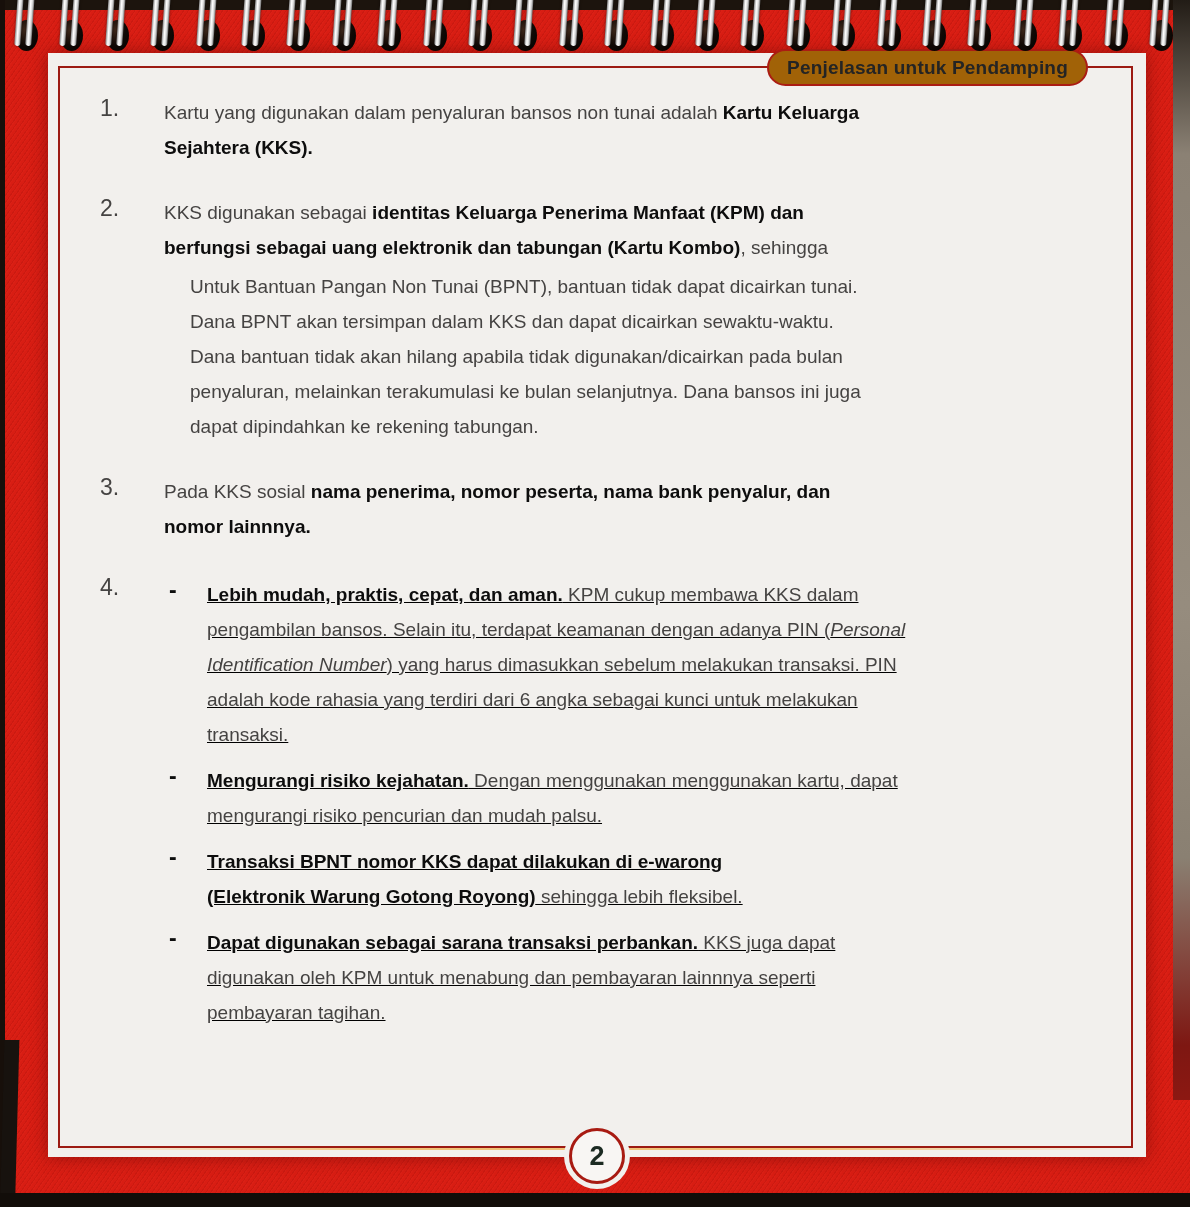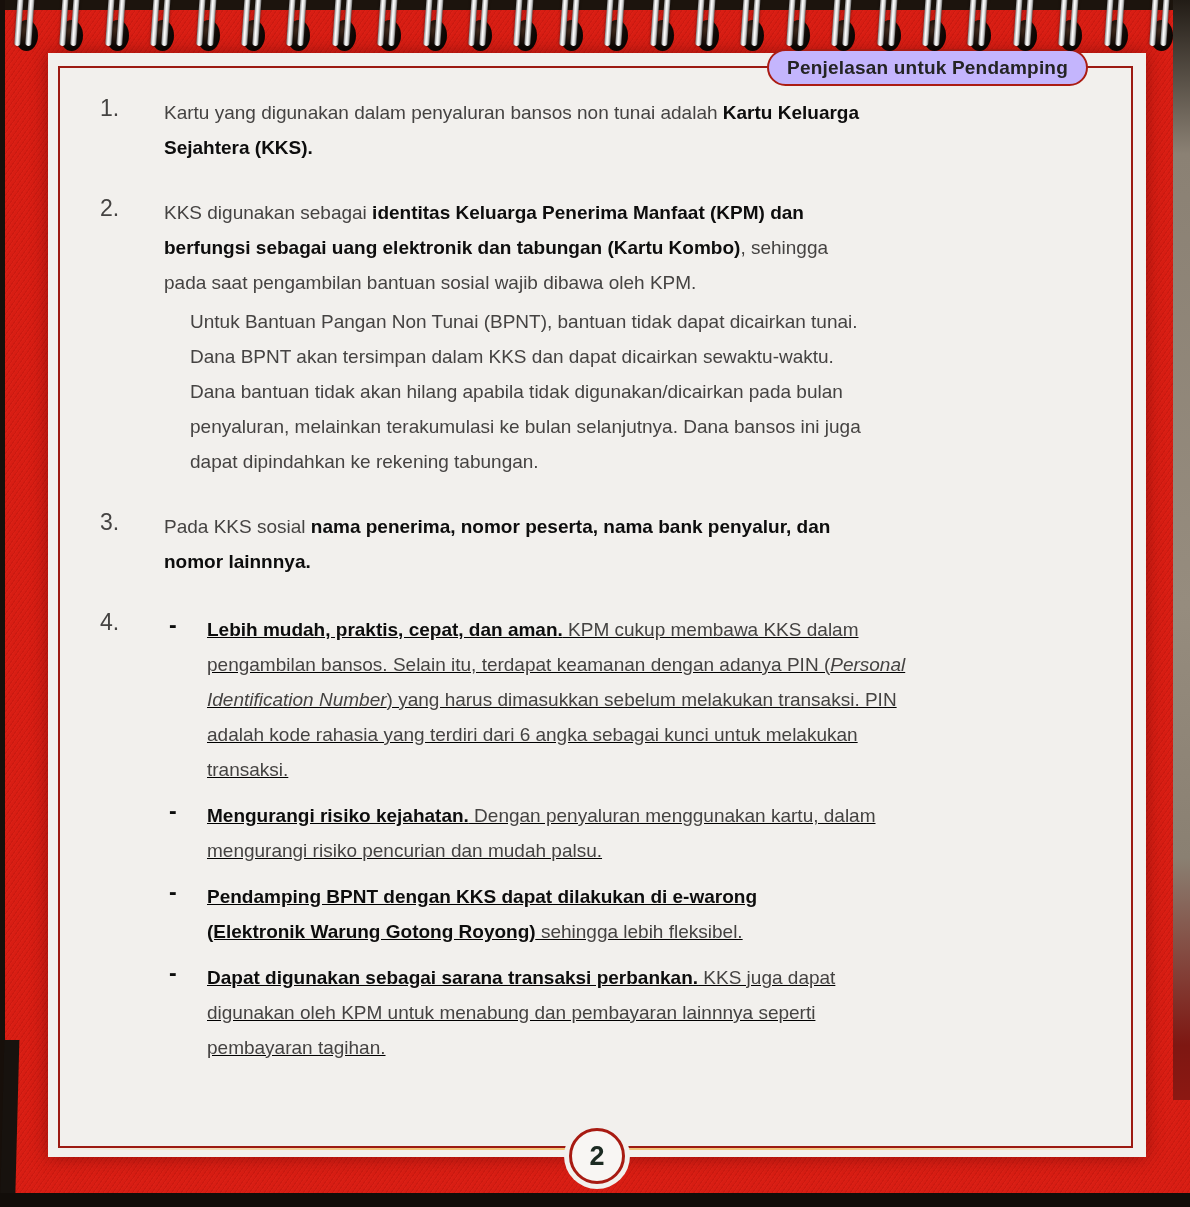--- a/index.html
+++ b/index.html
@@ -20,21 +20,21 @@
   
   .page{position:absolute;left:48px;top:53px;width:1098px;height:1104px;
         background:#f2f0ed;box-shadow:0 0 16px rgba(70,0,0,.45);}
   .frame{position:absolute;left:10px;top:13px;right:13px;bottom:9px;
          border:2px solid #9c1a12;}
   .frame-gold{position:absolute;left:12px;right:15px;bottom:7px;height:2px;
          background:linear-gradient(90deg,rgba(240,180,80,.0),rgba(240,180,80,.75) 30%,rgba(240,180,80,.75) 70%,rgba(240,180,80,0));}
 
   
   .tab-pill{position:absolute;right:58px;top:-4px;height:33px;padding:0 18px;
-            background:#c4b5fd;border:2px solid #ab1c13;border-radius:20px;
+            background:#a16207;border:2px solid #ab1c13;border-radius:20px;
             display:flex;align-items:center;z-index:4;}
   .tab-pill span{font-size:19px;font-weight:600;color:#242424;letter-spacing:.2px;white-space:nowrap;}
 
   
   .title{margin:46px 20px 0 20px;text-align:center;color:#cf1d15;
          font-size:37px;font-weight:bold;letter-spacing:-.5px;}
 
   
   .content{padding:38px 14px 0 52px;}
   .item-row{display:flex;margin-top:22px;}
@@ -90,21 +90,21 @@
     <div class="content">
         <div class="item-row">
           <div class="item-num">1.</div>
           <div class="item-body">
             <p class="para"><span>Kartu yang digunakan dalam penyaluran bansos non tunai adalah </span><span class="b">Kartu Keluarga</span><br><span class="b">Sejahtera (KKS).</span></p>
           </div>
         </div>
         <div class="item-row">
           <div class="item-num">2.</div>
           <div class="item-body">
-            <p class="para"><span>KKS digunakan sebagai </span><span class="b">identitas Keluarga Penerima Manfaat (KPM) dan</span><br><span class="b">berfungsi sebagai uang elektronik dan tabungan (Kartu Kombo)</span><span>, sehingga</span><br><span>pada saat pengambilan bantuan sosial wajib dibawa oleh KPM.</span></p>
+            <p class="para"><span>KKS digunakan sebagai </span><span class="b">identitas Keluarga Penerima Manfaat (KPM) dan</span><br><span class="b">berfungsi sebagai uang elektronik dan tabungan (Kartu Kombo)</span><span>, sehingga</span><br></p>
             <p class="para indent-para"><span>Untuk Bantuan Pangan Non Tunai (BPNT), bantuan tidak dapat dicairkan tunai.</span><br><span>Dana BPNT akan tersimpan dalam KKS dan dapat dicairkan sewaktu-waktu.</span><br><span>Dana bantuan tidak akan hilang apabila tidak digunakan/dicairkan pada bulan</span><br><span>penyaluran, melainkan terakumulasi ke bulan selanjutnya. Dana bansos ini juga</span><br><span>dapat dipindahkan ke rekening tabungan.</span></p>
           </div>
         </div>
         <div class="item-row">
           <div class="item-num">3.</div>
           <div class="item-body">
             <p class="para"><span>Pada KKS sosial </span><span class="b">nama penerima, nomor peserta, nama bank penyalur, dan</span><br><span class="b">nomor lainnnya.</span></p>
           </div>
         </div>
         <div class="item-row">
@@ -112,27 +112,27 @@
           <div class="item-body">
             <div class="bullet-row">
               <div class="bullet-dash">-</div>
               <div class="bullet-body">
                 <p class="para"><span class="b">Lebih mudah, praktis, cepat, dan aman.</span><span> KPM cukup membawa KKS dalam</span><br><span>pengambilan bansos. Selain itu, terdapat keamanan dengan adanya PIN (</span><span class="i">Personal</span><br><span class="i">Identification Number</span><span>) yang harus dimasukkan sebelum melakukan transaksi. PIN</span><br><span>adalah kode rahasia yang terdiri dari 6 angka sebagai kunci untuk melakukan</span><br><span>transaksi.</span></p>
               </div>
             </div>
             <div class="bullet-row">
               <div class="bullet-dash">-</div>
               <div class="bullet-body">
-                <p class="para"><span class="b">Mengurangi risiko kejahatan.</span><span> Dengan penyaluran menggunakan kartu, dalam</span><br><span>mengurangi risiko pencurian dan mudah palsu.</span></p>
-              </div>
-            </div>
-            <div class="bullet-row">
-              <div class="bullet-dash">-</div>
-              <div class="bullet-body">
-                <p class="para"><span class="b">Pendamping BPNT dengan KKS dapat dilakukan di e-warong</span><br><span class="b">(Elektronik Warung Gotong Royong)</span><span> sehingga lebih fleksibel.</span></p>
+                <p class="para"><span class="b">Mengurangi risiko kejahatan.</span><span> Dengan menggunakan menggunakan kartu, dapat</span><br><span>mengurangi risiko pencurian dan mudah palsu.</span></p>
+              </div>
+            </div>
+            <div class="bullet-row">
+              <div class="bullet-dash">-</div>
+              <div class="bullet-body">
+                <p class="para"><span class="b">Transaksi BPNT nomor KKS dapat dilakukan di e-warong</span><br><span class="b">(Elektronik Warung Gotong Royong)</span><span> sehingga lebih fleksibel.</span></p>
               </div>
             </div>
             <div class="bullet-row">
               <div class="bullet-dash">-</div>
               <div class="bullet-body">
                 <p class="para"><span class="b">Dapat digunakan sebagai sarana transaksi perbankan.</span><span> KKS juga dapat</span><br><span>digunakan oleh KPM untuk menabung dan pembayaran lainnnya seperti</span><br><span>pembayaran tagihan.</span></p>
               </div>
             </div>
           </div>
         </div>

